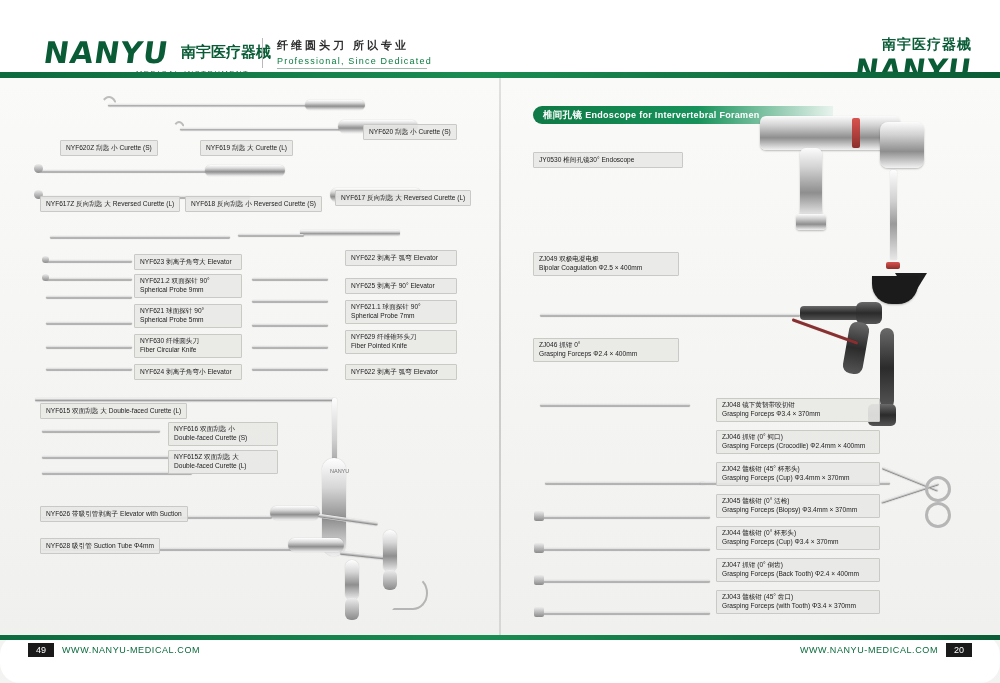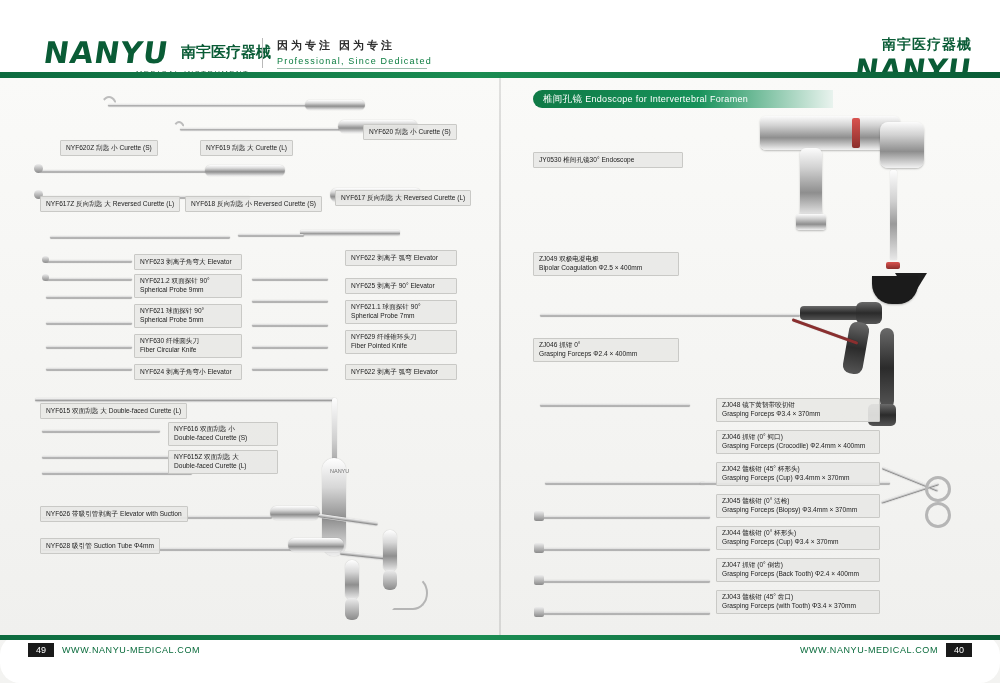--- a/index.html
+++ b/index.html
@@ -195,21 +195,21 @@
 
   <div class="header">
 
     <div class="logo-left">
       <span class="nanyu-word">NANYU</span>
       <span class="cn-brand">南宇医疗器械</span>
       <div class="med-inst">MEDICAL INSTRUMENT</div>
     </div>
 
     <div class="slogan">
-      <div class="cn">因为专注 因为专注</div>
+      <div class="cn">纤维圆头刀 所以专业</div>
       <div class="en">Professional, Since Dedicated</div>
       <div class="uline"></div>
     </div>
 
     <div class="logo-right">
       <div class="cn-top">南宇医疗器械</div>
       <span class="nanyu-word">NANYU</span>
       <div class="med-inst2">
         <div>MEDICAL</div>
         <div>INSTRUMENT</div>
@@ -385,21 +385,21 @@
       <span>带吸引管剥离子</span>
       <span>Elevator with Suction</span>
     </div>
     <div class="cap" style="left:40px; top:460px;">
       <span>NYF628</span>
       <span>吸引管</span>
       <span>Suction Tube</span>
       <span>Φ4mm</span>
     </div>
 
-    <div class="sect-title" style="left:533px; top:12px; width:300px;">
+    <div class="sect-title" style="left:533px; top:28px; width:300px;font-weight:bold;">
       <span>椎间孔镜</span>
       <span class="en">Endoscope for Intervertebral Foramen</span>
     </div>
 
     <div class="endo-body" style="left:760px; top:38px; width:140px; height:34px;"></div>
     <div class="endo-body" style="left:880px; top:44px; width:44px; height:46px; border-radius:8px;"></div>
     <div class="redband" style="left:852px; top:40px; width:8px; height:30px;"></div>
     <div class="endo-body" style="left:800px; top:70px; width:22px; height:70px; border-radius:6px;"></div>
     <div class="endo-body" style="left:796px; top:136px; width:30px; height:16px; border-radius:4px;"></div>
     <div class="rod" style="left:890px; top:92px; width:7px; height:90px;"></div>
@@ -506,16 +506,16 @@
            <span>Φ3.4 × 370mm</span></div>
     </div>
 
   </div>
 
   <div class="footer">
     <div class="fband"></div>
     <div class="pnum l">49</div>
     <div class="fsite l">WWW.NANYU-MEDICAL.COM</div>
     <div class="fsite r">WWW.NANYU-MEDICAL.COM</div>
-    <div class="pnum r">40</div>
+    <div class="pnum r">20</div>
   </div>
 
 </div>
 
 </body></html>

